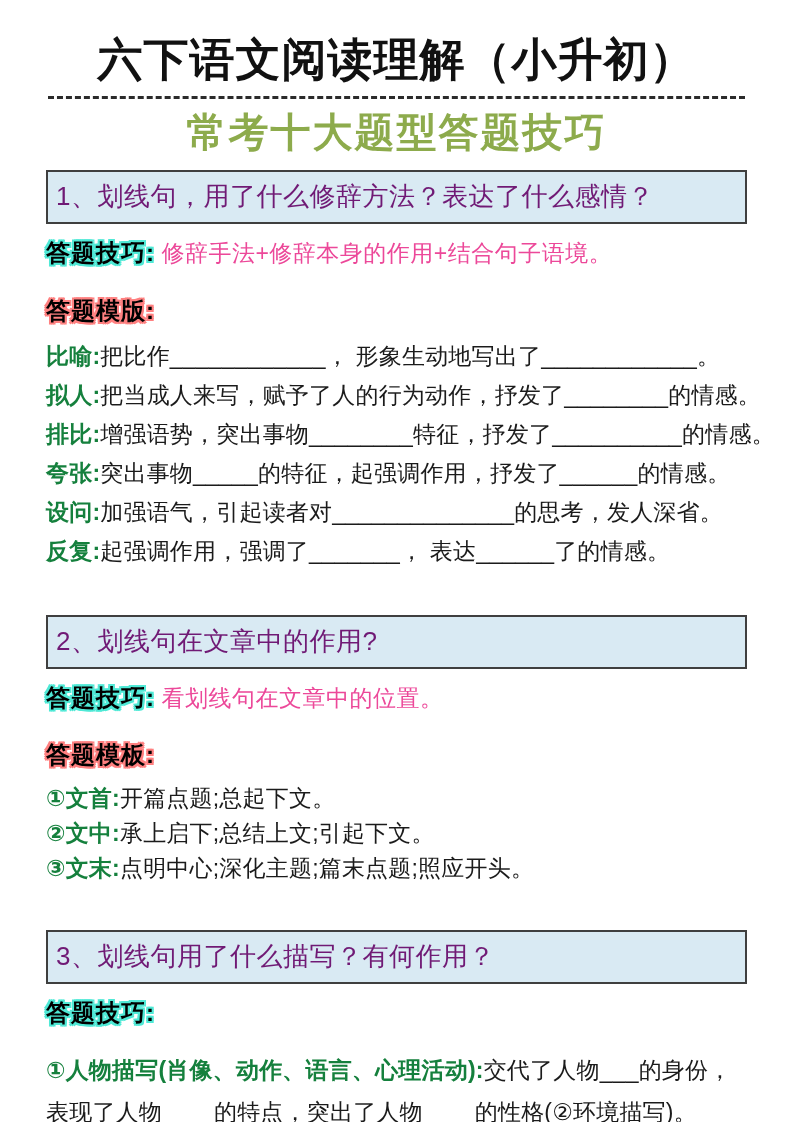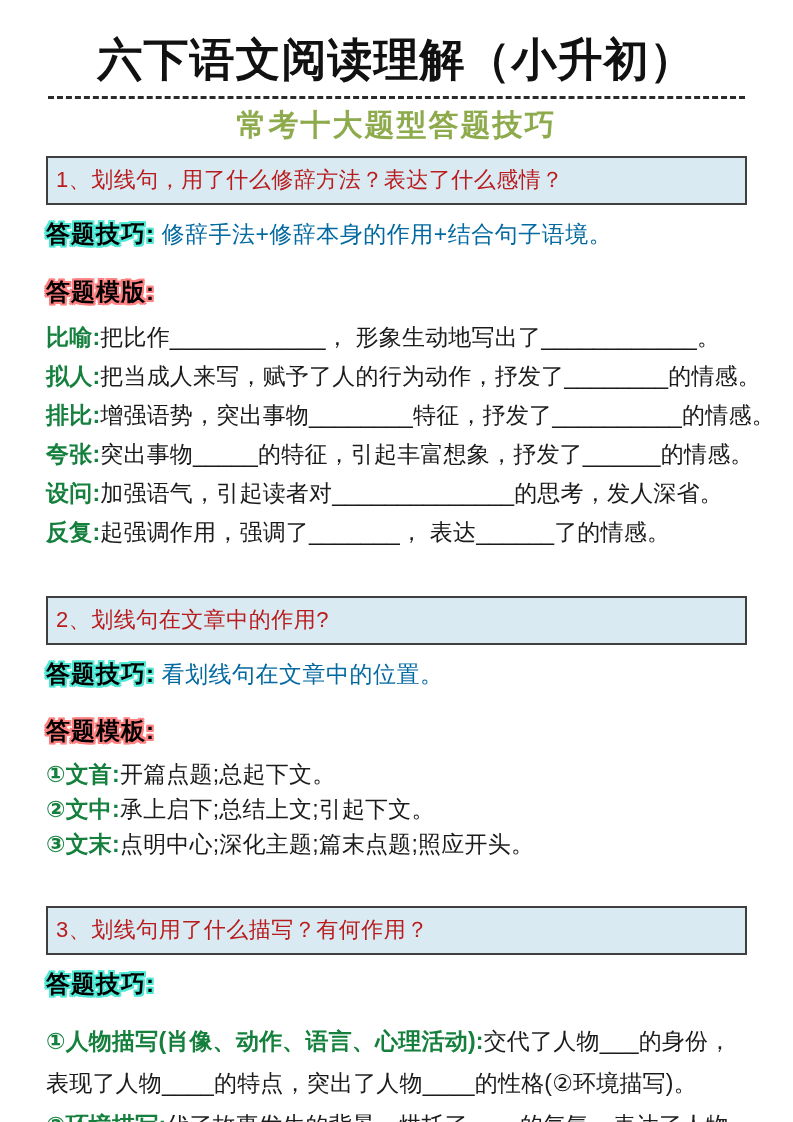--- a/index.html
+++ b/index.html
@@ -33,34 +33,34 @@
   }
   .dashed-divider {
     height: 0;
     border: none;
     border-top: 3px dashed #2b2b2b;
     margin: 4px 2px 6px 2px;
   }
   .subtitle {
     margin: 2px 0 10px 0;
     text-align: center;
-    font-size: 30px;
+    font-size: 40px;
     font-weight: 700;
     color: #8dab4c;
     letter-spacing: 2px;
   }
 
   
   .qbox {
     background: #d9eaf3;
     border: 2px solid #3f3f3f;
     padding: 7px 8px 8px 8px;
-    font-size: 22px;
+    font-size: 26px;
     font-weight: 500;
-    color: #b91c1c;
+    color: #701a75;
     letter-spacing: 0.5px;
   }
 
   
   .lbl {
     font-size: 24px;
     font-weight: 900;
     color: #000000;
     letter-spacing: 1px;
   }
@@ -70,21 +70,21 @@
                  -2px  0   0 #4fe9d6, 2px  0   0 #4fe9d6,
                   0   -2px 0 #4fe9d6, 0    2px 0 #4fe9d6;
   }
   .lbl.pink {
     text-shadow: -2px -2px 0 #ff8080, 2px -2px 0 #ff8080,
                  -2px  2px 0 #ff8080, 2px  2px 0 #ff8080,
                  -2px  0   0 #ff8080, 2px  0   0 #ff8080,
                   0   -2px 0 #ff8080, 0    2px 0 #ff8080;
   }
 
-  .red  { color: #0369a1; }
+  .red  { color: #ec4899; }
   .term { color: #15803d; font-weight: 700; }
 
   
   .tech-line {
     margin: 12px 0 0 0;
     font-size: 23px;
     line-height: 1.45;
   }
   .tech-line .red { font-weight: 500; letter-spacing: 0.5px; }
   .tmpl-line {
@@ -122,21 +122,21 @@
       <span class="lbl teal">答题技巧:</span>
       <span class="red">修辞手法+修辞本身的作用+结合句子语境。</span>
     </p>
     <p class="tmpl-line">
       <span class="lbl pink">答题模版:</span>
     </p>
     <div class="items">
       <p class="item"><span class="term">比喻:</span><span>把比作____________， 形象生动地写出了____________。</span></p>
       <p class="item"><span class="term">拟人:</span><span>把当成人来写，赋予了人的行为动作，抒发了________的情感。</span></p>
       <p class="item"><span class="term">排比:</span><span>增强语势，突出事物________特征，抒发了__________的情感。</span></p>
-      <p class="item"><span class="term">夸张:</span><span>突出事物_____的特征，引起丰富想象，抒发了______的情感。</span></p>
+      <p class="item"><span class="term">夸张:</span><span>突出事物_____的特征，起强调作用，抒发了______的情感。</span></p>
       <p class="item"><span class="term">设问:</span><span>加强语气，引起读者对______________的思考，发人深省。</span></p>
       <p class="item"><span class="term">反复:</span><span>起强调作用，强调了_______， 表达______了的情感。</span></p>
     </div>
   </section>
 
   <section class="section">
     <div class="qbox">
       <span>2、划线句在文章中的作用?</span>
     </div>
     <p class="tech-line">

